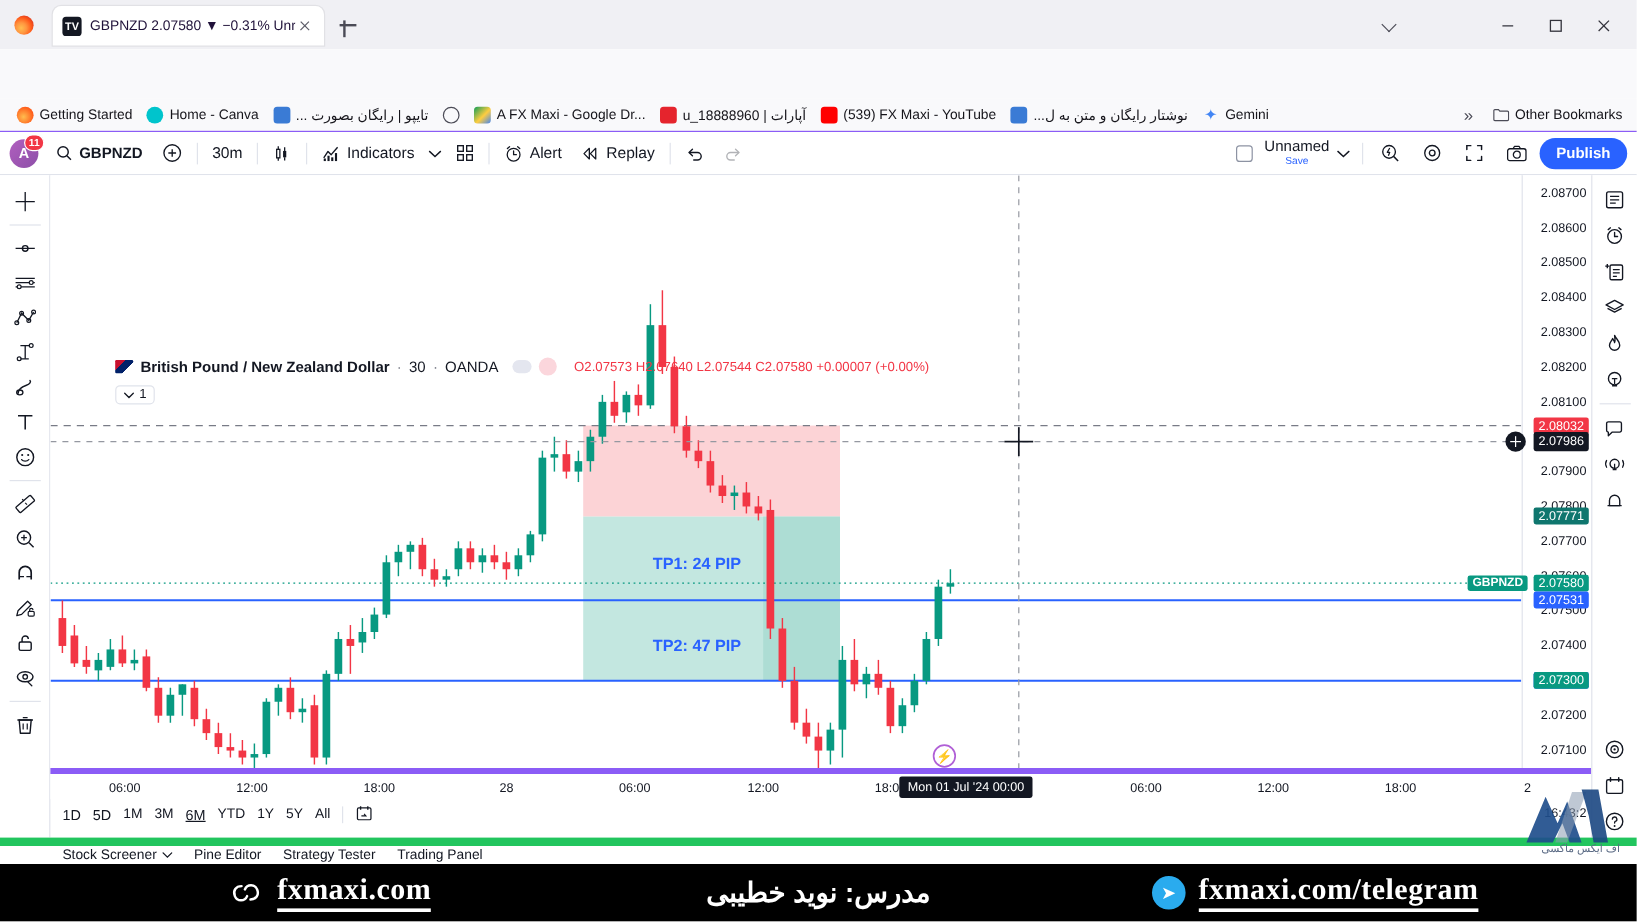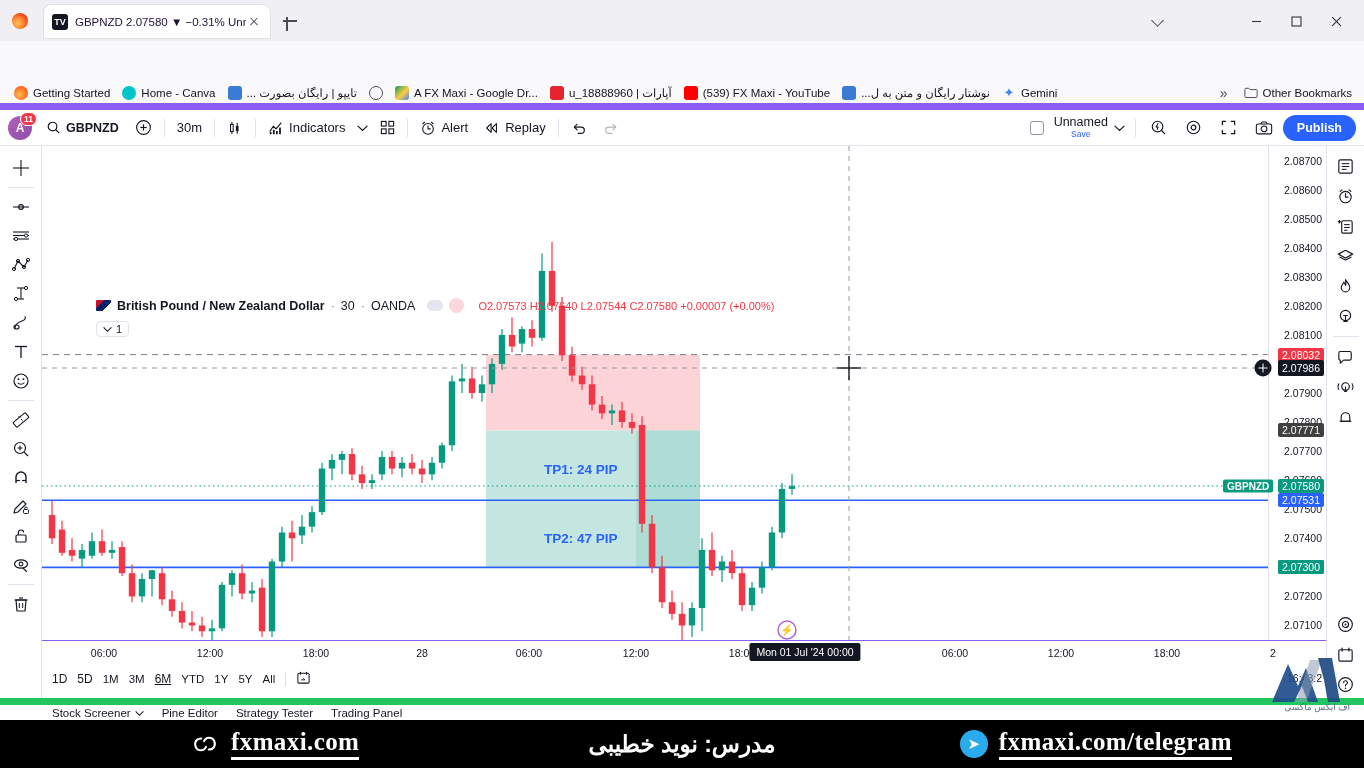--- a/index.html
+++ b/index.html
@@ -39,21 +39,21 @@
   .nav-ico { position:absolute; top:52px; width:20px; height:20px; cursor:pointer; color:#5b5b66; }
   .urlbox { position:absolute; left:228px; top:50px; width:906px; height:26px; background:#ececf0; border-radius:6px;
     display:flex; align-items:center; padding:0 7px; gap:7px; }
   .urltext { font-size:12.5px; color:#5d5d66; white-space:nowrap; overflow:hidden; }
   .zoom-badge { position:absolute; right:48px; top:4px; background:#fff; border-radius:3px; font-size:10.5px;
     padding:2px 5px; color:#15141a; }
   .star { position:absolute; right:10px; top:4px; }
   .right-ico { position:absolute; top:52px; width:20px; height:20px; color:#4b4b56; cursor:pointer;}
 
   .bm-bar { position:absolute; left:0; top:82px; width:1364px; height:28px; background:#f9f9fb;
-    border-bottom:7px solid #8b5cf6; display:flex; align-items:center; padding-left:8px; gap:0; }
+    border-bottom:1px solid #8b5cf6; display:flex; align-items:center; padding-left:8px; gap:0; }
   .bm { display:flex; align-items:center; gap:5px; padding:2px 6px; font-size:11.5px; color:#15141a;
     white-space:nowrap; cursor:pointer; border-radius:4px; }
   .bm-ico { width:14px; height:14px; border-radius:3px; flex:0 0 auto; display:inline-block; }
   .bm-right { position:absolute; right:6px; display:flex; align-items:center; gap:4px; }
 
   
   .tv-header { position:absolute; left:0; top:110px; width:1364px; height:36px; background:#fff;
     border-bottom:1px solid #e0e3eb; display:flex; align-items:center; }
   .avatar-wrap { position:relative; margin-left:8px; width:24px; height:24px; }
   .avatar { width:24px;height:24px;border-radius:50%;background:linear-gradient(135deg,#b15fbf,#8d4fa8);
@@ -93,21 +93,21 @@
     padding:1px 4px; border-radius:2px; font-weight:600;}
   .crosshair-badge { position:absolute; right:2px; transform:translateY(-50%); font-size:10.5px; color:#fff;
     background:#131722; padding:2px 4px; border-radius:2px; }
   .plus-handle { position:absolute; width:17px; height:17px; border-radius:50%; background:#131722;
     transform:translate(-50%,-50%); }
   .plus-handle::before,.plus-handle::after{content:"";position:absolute;background:#fff;}
   .plus-handle::before{left:4px;top:8px;width:9px;height:1.3px;}
   .plus-handle::after{left:7.9px;top:4px;width:1.3px;height:9px;}
 
   .time-axis { position:absolute; left:42px; top:640px; width:1284px; height:26px; background:#fff;
-    border-top:1px solid #8b5cf6; }
+    border-top:5px solid #8b5cf6; }
   .time-tick { position:absolute; top:6px; font-size:10.5px; color:#131722; transform:translateX(-50%); white-space:nowrap;}
   .time-badge { position:absolute; top:2px; transform:translateX(-50%); background:#131722; color:#fff;
     font-size:10.5px; padding:3px 7px; border-radius:2px; white-space:nowrap;}
   .clock-txt { position:absolute; right:42px; top:672px; font-size:10.5px; color:#131722; }
 
   .legend { position:absolute; left:54px; top:152px; z-index:7; }
   .legend-row1 { display:flex; align-items:center; gap:6px; font-size:12.5px; color:#131722; white-space:nowrap;}
   .legend-title { font-weight:600; }
   .ohlc { font-size:11px; color:#f23645; margin-left:8px; }
   .legend-row2 { display:flex; align-items:center; gap:7px; margin-top:7px; }
@@ -739,21 +739,21 @@
       <div class="price-tick" style="top: 305.118px;">2.07700</div>
       <div class="price-tick" style="top: 334.176px;">2.07600</div>
       <div class="price-tick" style="top: 363.235px;">2.07500</div>
       <div class="price-tick" style="top: 392.294px;">2.07400</div>
       <div class="price-tick" style="top: 421.353px;">2.07300</div>
       <div class="price-tick" style="top: 450.412px;">2.07200</div>
       <div class="price-tick" style="top: 479.471px;">2.07100</div>
       <div class="price-badge" style="top: 208.642px; background: rgb(242, 54, 69);">2.08032</div>
       <div class="crosshair-badge" style="top: 222.009px;">2.07986</div>
       <div class="plus-handle" style="top: 222.009px; left: -6px;"></div>
-      <div class="price-badge" style="top: 284.486px; background: #404040;">2.07771</div>
+      <div class="price-badge" style="top: 284.486px; background: #0f766e;">2.07771</div>
       <div class="price-badge" style="top: 339.988px; background: rgb(8, 153, 129);">2.07580</div>
       <div class="sym-badge" style="top: 339.988px; left: -46px;">GBPNZD</div>
       <div class="price-badge" style="top: 354.227px; background: rgb(41, 98, 255);">2.07531</div>
       <div class="price-badge" style="top: 421.353px; background: rgb(41, 98, 255);">2.07300</div>
       <div class="price-badge" style="top: 421.353px; background: rgb(8, 153, 129);">2.07300</div>
     </div>
 
   <div class="time-axis">
       <div class="time-tick" style="left: 62px;">06:00</div>
       <div class="time-tick" style="left: 168px;">12:00</div>

